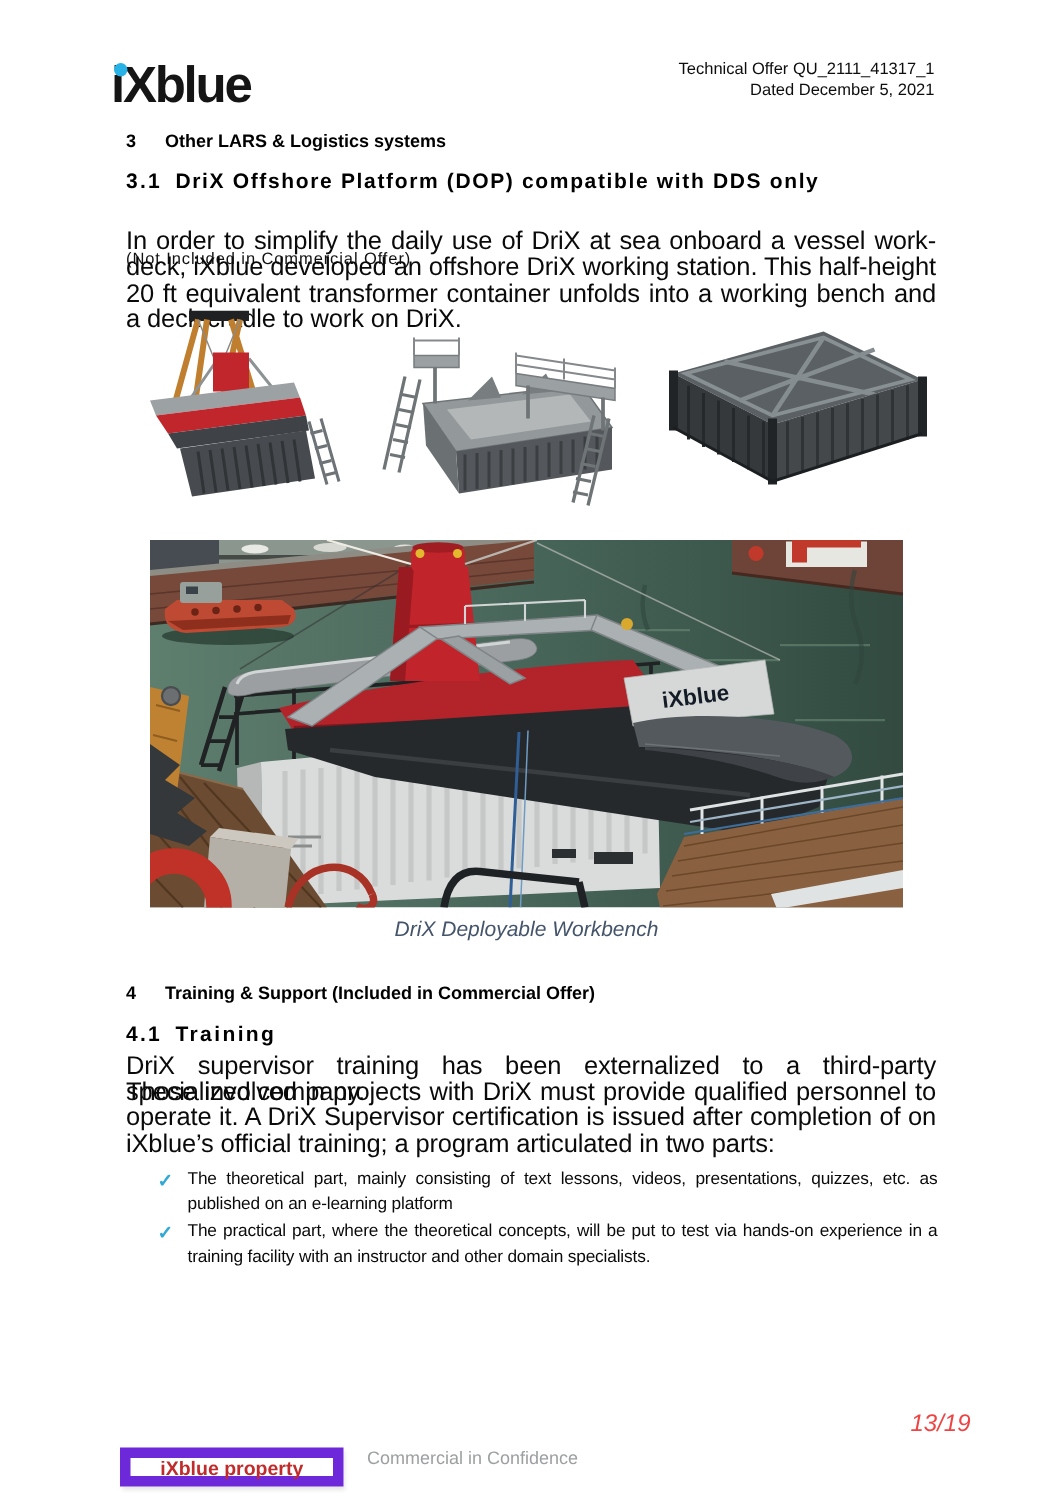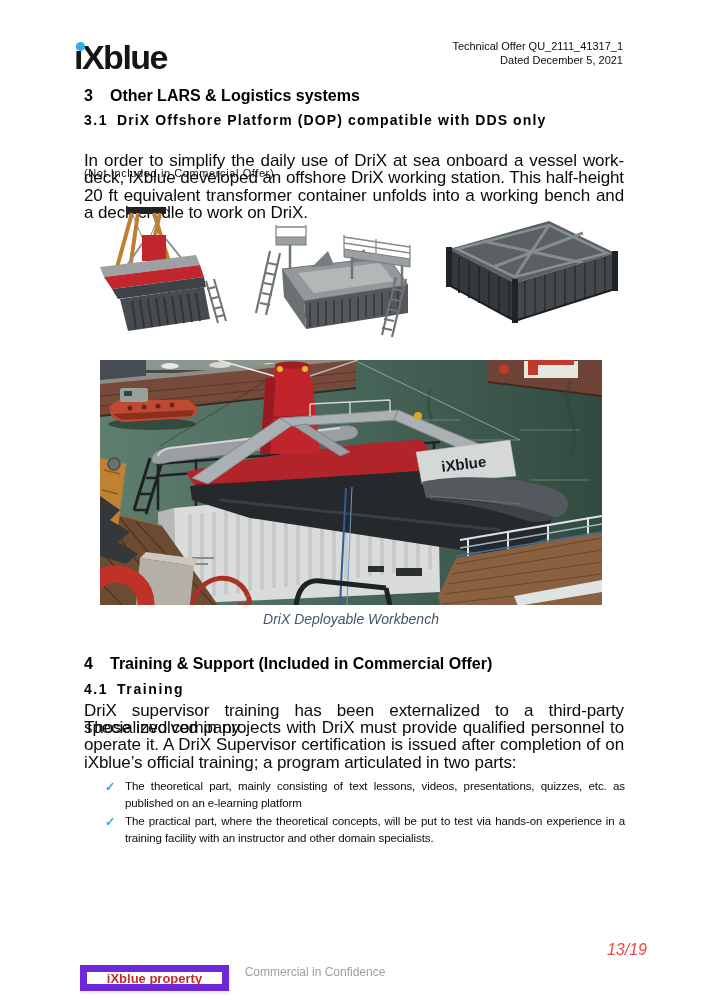--- a/index.html
+++ b/index.html
@@ -9,21 +9,21 @@
 
   
   .logo { position:absolute; left:74px; top:38px; font-size:34px; font-weight:800;
           letter-spacing:-1.5px; color:#151515; }
   .logo .dot { position:absolute; left:2px; top:4px; width:9px; height:9px;
                border-radius:50%; background:#29b2e5; }
   .hdr-right { position:absolute; right:84px; top:40px; text-align:right;
                font-size:11px; line-height:13.5px; color:#0d0d0d; }
 
   
-  .h1 { position:absolute; left:84px; font-size:16px; font-weight:bold; color:#000; }
+  .h1 { position:absolute; left:84px; font-size:12px; font-weight:bold; color:#000; }
   .h1 .num { display:inline-block; width:26px; }
   .h2 { position:absolute; left:84px; font-size:14px; font-weight:bold;
         letter-spacing:1.1px; color:#000; }
   .h2 .num { margin-right:9px; letter-spacing:1.5px; }
   .h2note { position:absolute; left:84px; font-size:11px; letter-spacing:0.6px; color:#111; }
 
   .para { position:absolute; left:84px; width:540px; font-size:17px;
           letter-spacing:-0.1px; line-height:17.3px; text-align:justify; color:#0a0a0a; }
 
   

